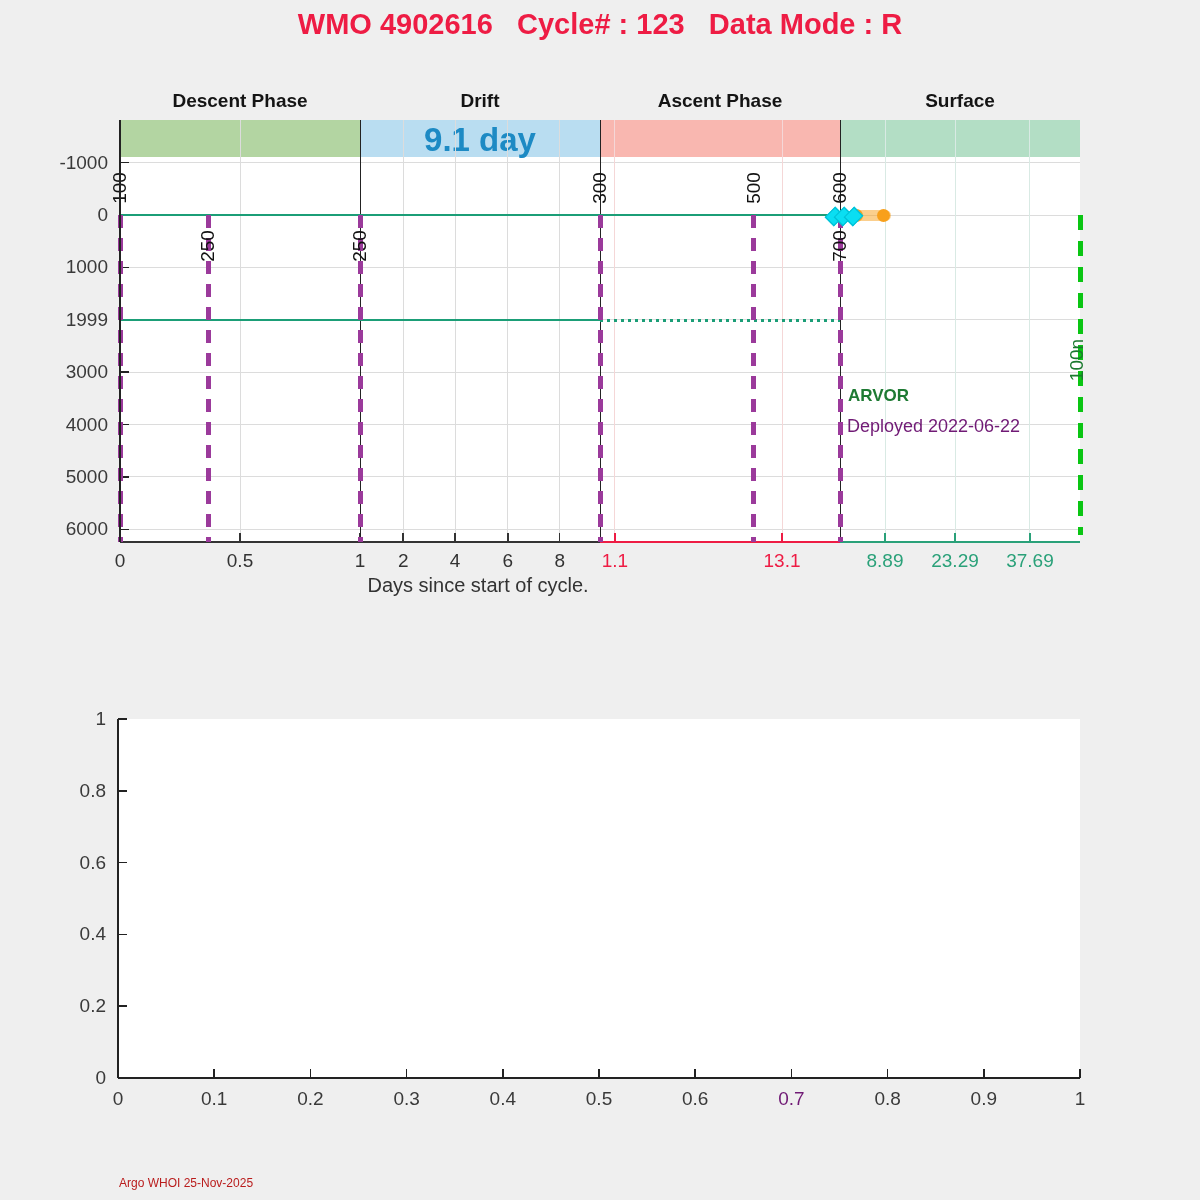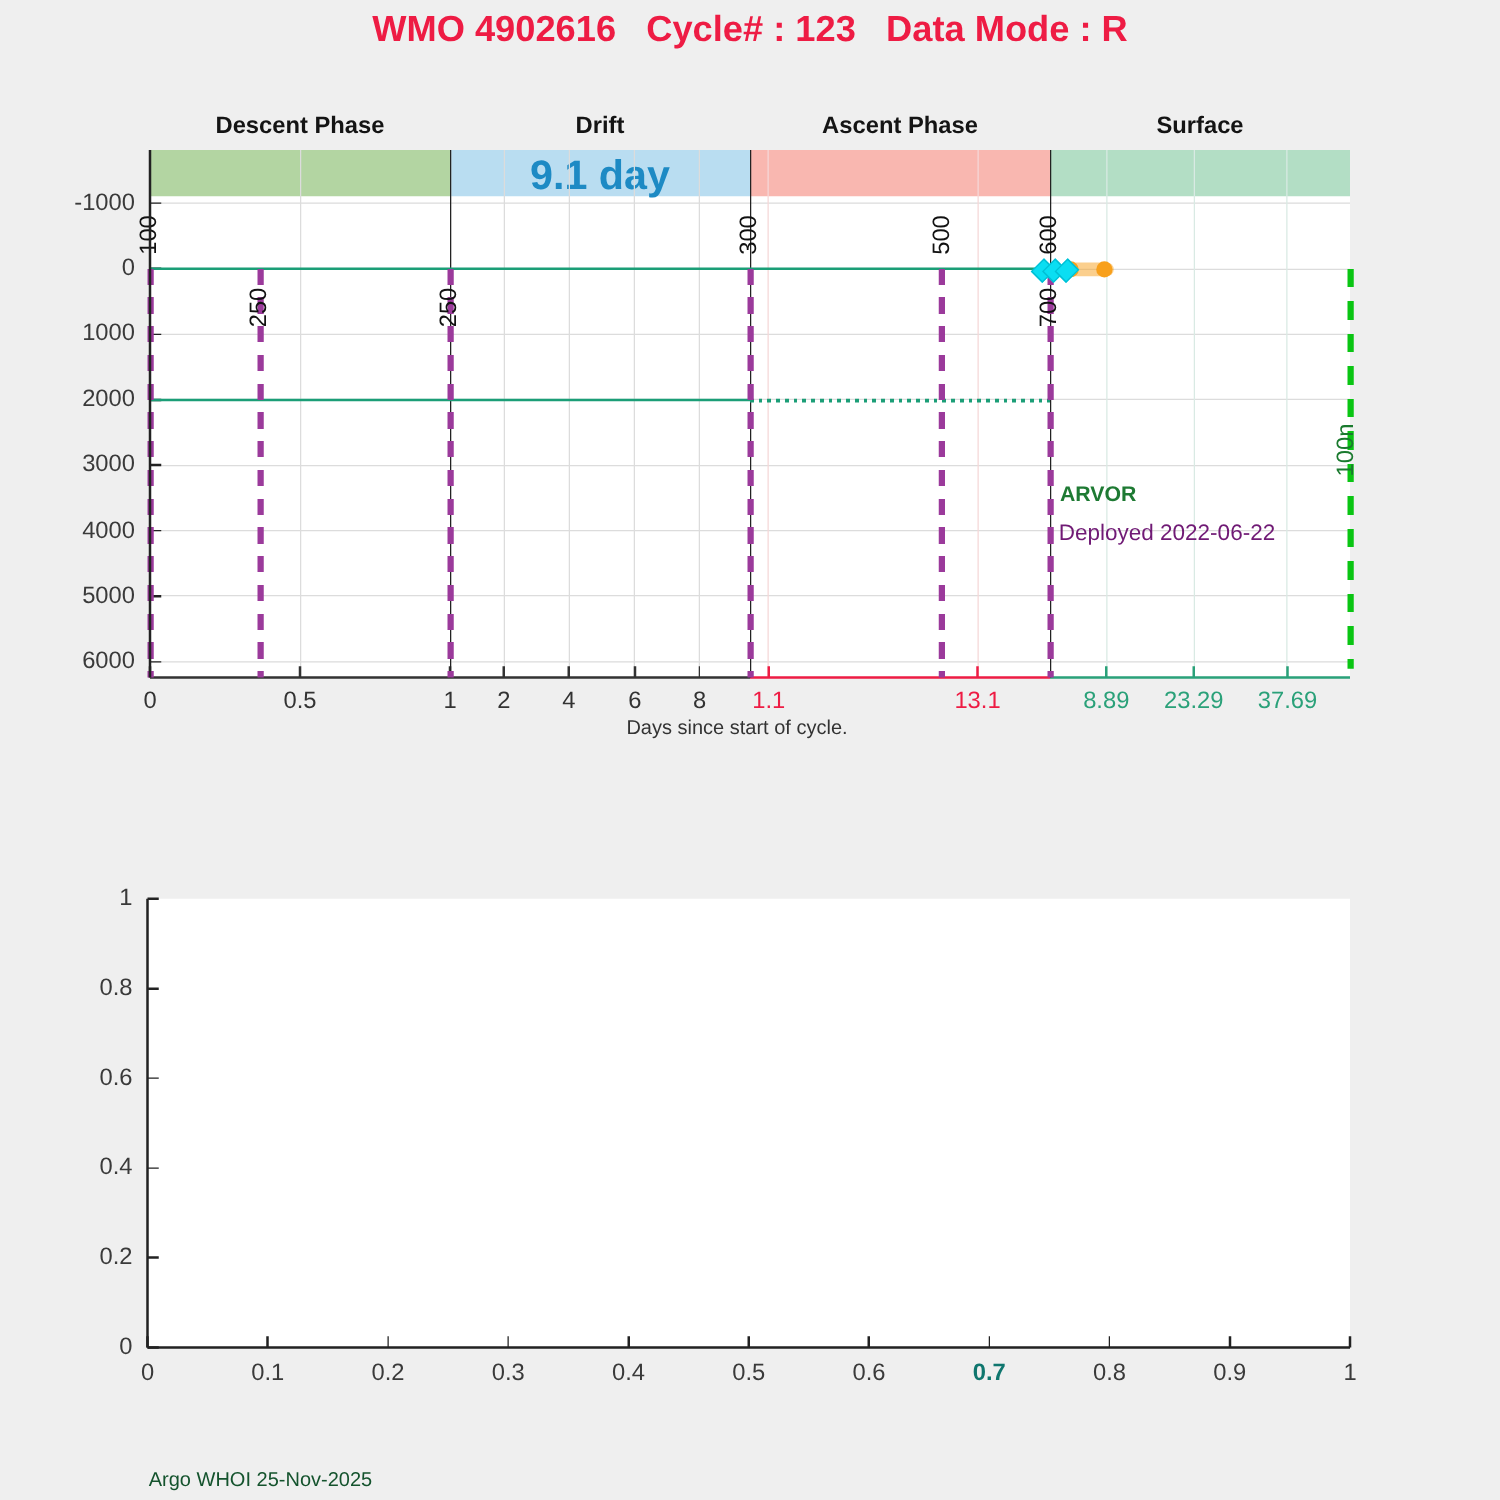--- a/index.html
+++ b/index.html
@@ -6,27 +6,27 @@
   body{
     width:1200px;height:1200px;background:#efefef;position:relative;
     font-family:"Liberation Sans","DejaVu Sans",sans-serif;overflow:hidden;
   }
   .abs{position:absolute;}
   .page-title{
     position:absolute;left:0;top:8px;width:1200px;text-align:center;
     font-size:29px;font-weight:bold;color:#ee1c44;white-space:pre;
   }
   .footer-note{
-    position:absolute;left:119px;top:1176px;font-size:16px;color:#14532d;
+    position:absolute;left:119px;top:1176px;font-size:12px;color:#b91c1c;
   }
   .phase-header{position:absolute;top:90px;font-size:19px;font-weight:bold;color:#141414;text-align:center;}
   .band-label{position:absolute;font-size:33px;font-weight:bold;text-align:center;line-height:37px;}
   .ytick-label{position:absolute;text-align:right;font-size:19px;color:#3a3a3a;height:22px;line-height:22px;}
   .xtick-label{position:absolute;text-align:center;font-size:19px;width:90px;}
-  .axis-word{position:absolute;font-size:16px;text-align:right;white-space:nowrap;}
+  .axis-word{position:absolute;font-size:20px;text-align:center;white-space:nowrap;}
   .rot-label{position:absolute;white-space:nowrap;font-size:19px;transform:translate(-50%,-50%) rotate(-90deg);}
   .legend-box{position:absolute;background:#ffffff;border:1px solid #3c3c3c;}
   .legend-text{position:absolute;font-size:15px;color:#111;line-height:18px;white-space:nowrap;}
   .annot-bold{position:absolute;font-size:17px;font-weight:bold;color:#1e7a33;}
   .annot{position:absolute;font-size:18px;color:#701a75;}
 </style>
 </head>
 <body>
 
 <div class="page-title">WMO 4902616   Cycle# : 123   Data Mode : R</div>
@@ -46,21 +46,21 @@
     <div style="position: absolute; left: 120px; top: 161.87px; width: 9px; height: 1.5px; background: rgb(34, 34, 34);"></div>
     <div class="ytick-label" style="position: absolute; left: 38px; top: 151.62px; width: 70px;">-1000</div>
     <div style="position: absolute; left: 120px; top: 214.5px; width: 960px; height: 1px; background: rgb(220, 220, 220);"></div>
     <div style="position: absolute; left: 120px; top: 214.25px; width: 9px; height: 1.5px; background: rgb(34, 34, 34);"></div>
     <div class="ytick-label" style="position: absolute; left: 38px; top: 204px; width: 70px;">0</div>
     <div style="position: absolute; left: 120px; top: 266.88px; width: 960px; height: 1px; background: rgb(220, 220, 220);"></div>
     <div style="position: absolute; left: 120px; top: 266.63px; width: 9px; height: 1.5px; background: rgb(34, 34, 34);"></div>
     <div class="ytick-label" style="position: absolute; left: 38px; top: 256.38px; width: 70px;">1000</div>
     <div style="position: absolute; left: 120px; top: 319.26px; width: 960px; height: 1px; background: rgb(220, 220, 220);"></div>
     <div style="position: absolute; left: 120px; top: 319.01px; width: 9px; height: 1.5px; background: rgb(34, 34, 34);"></div>
-    <div class="ytick-label" style="position: absolute; left: 38px; top: 308.76px; width: 70px;">2000</div>
+    <div class="ytick-label" style="position: absolute; left: 38px; top: 308.76px; width: 70px;">1999</div>
     <div style="position: absolute; left: 120px; top: 371.64px; width: 960px; height: 1px; background: rgb(220, 220, 220);"></div>
     <div style="position: absolute; left: 120px; top: 371.39px; width: 9px; height: 1.5px; background: rgb(34, 34, 34);"></div>
     <div class="ytick-label" style="position: absolute; left: 38px; top: 361.14px; width: 70px;">3000</div>
     <div style="position: absolute; left: 120px; top: 424.02px; width: 960px; height: 1px; background: rgb(220, 220, 220);"></div>
     <div style="position: absolute; left: 120px; top: 423.77px; width: 9px; height: 1.5px; background: rgb(34, 34, 34);"></div>
     <div class="ytick-label" style="position: absolute; left: 38px; top: 413.52px; width: 70px;">4000</div>
     <div style="position: absolute; left: 120px; top: 476.4px; width: 960px; height: 1px; background: rgb(220, 220, 220);"></div>
     <div style="position: absolute; left: 120px; top: 476.15px; width: 9px; height: 1.5px; background: rgb(34, 34, 34);"></div>
     <div class="ytick-label" style="position: absolute; left: 38px; top: 465.9px; width: 70px;">5000</div>
     <div style="position: absolute; left: 120px; top: 528.78px; width: 960px; height: 1px; background: rgb(220, 220, 220);"></div>
@@ -161,21 +161,21 @@
     <div class="xtick-label" style="position: absolute; left: 265.4px; top: 448px; color: rgb(58, 58, 58);">0.2</div>
     <div style="position: absolute; left: 405.85px; top: 429px; width: 1.5px; height: 9px; background: rgb(34, 34, 34);"></div>
     <div class="xtick-label" style="position: absolute; left: 361.6px; top: 448px; color: rgb(58, 58, 58);">0.3</div>
     <div style="position: absolute; left: 502.05px; top: 429px; width: 1.5px; height: 9px; background: rgb(34, 34, 34);"></div>
     <div class="xtick-label" style="position: absolute; left: 457.8px; top: 448px; color: rgb(58, 58, 58);">0.4</div>
     <div style="position: absolute; left: 598.25px; top: 429px; width: 1.5px; height: 9px; background: rgb(34, 34, 34);"></div>
     <div class="xtick-label" style="position: absolute; left: 554px; top: 448px; color: rgb(58, 58, 58);">0.5</div>
     <div style="position: absolute; left: 694.45px; top: 429px; width: 1.5px; height: 9px; background: rgb(34, 34, 34);"></div>
     <div class="xtick-label" style="position: absolute; left: 650.2px; top: 448px; color: rgb(58, 58, 58);">0.6</div>
     <div style="position: absolute; left: 790.65px; top: 429px; width: 1.5px; height: 9px; background: rgb(34, 34, 34);"></div>
-    <div class="xtick-label" style="position: absolute; left: 746.4px; top: 448px; color: #0f766e; font-weight: bold;">0.7</div>
+    <div class="xtick-label" style="position: absolute; left: 746.4px; top: 448px; color: #701a75;">0.7</div>
     <div style="position: absolute; left: 886.85px; top: 429px; width: 1.5px; height: 9px; background: rgb(34, 34, 34);"></div>
     <div class="xtick-label" style="position: absolute; left: 842.6px; top: 448px; color: rgb(58, 58, 58);">0.8</div>
     <div style="position: absolute; left: 983.05px; top: 429px; width: 1.5px; height: 9px; background: rgb(34, 34, 34);"></div>
     <div class="xtick-label" style="position: absolute; left: 938.8px; top: 448px; color: rgb(58, 58, 58);">0.9</div>
     <div style="position: absolute; left: 1079.25px; top: 429px; width: 1.5px; height: 9px; background: rgb(34, 34, 34);"></div>
     <div class="xtick-label" style="position: absolute; left: 1035px; top: 448px; color: rgb(58, 58, 58);">1</div>
   </div>
 
 <div class="footer-note">Argo WHOI 25-Nov-2025</div>
 

